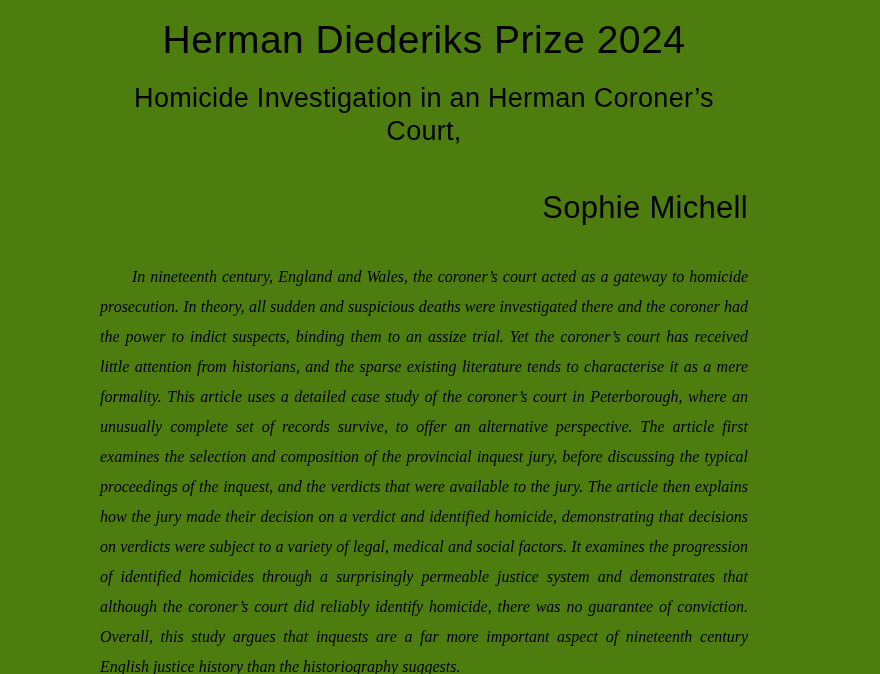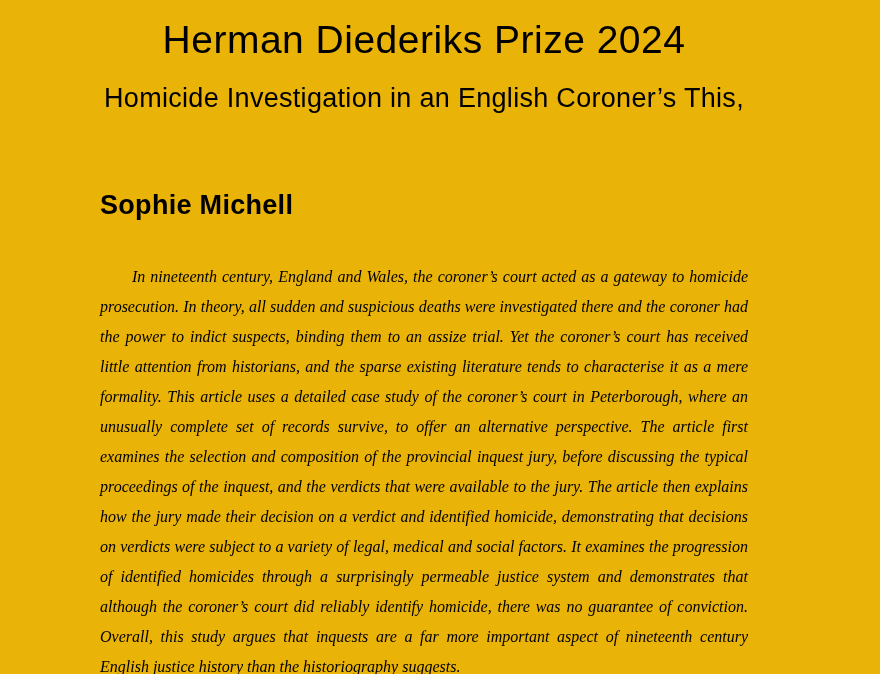--- a/index.html
+++ b/index.html
@@ -15,21 +15,21 @@
     overflow: hidden;
     font-family: "Liberation Sans", sans-serif;
     color: #000000;
   }
 
   .page {
     position: absolute;
     top: 0; left: 0;
     width: 880px;
     height: 674px;
-    background: #eab308;
+    background: #4d7c0f;
   }
 
   .column {
     position: absolute;
     left: 100px;
     width: 648px;
   }
 
   .doc-title {
     top: 18px;
@@ -48,24 +48,24 @@
     font-family: "Liberation Sans", "DejaVu Sans", sans-serif;
     font-weight: 400;
     font-size: 27px;
     line-height: 33px;
     letter-spacing: 0.3px;
     color: #000000;
   }
 
   .doc-author {
     top: 190px;
-    text-align: left;
+    text-align: right;
     font-family: "Liberation Sans", "DejaVu Sans", sans-serif;
-    font-weight: 700;
-    font-size: 27px;
+    font-weight: 400;
+    font-size: 31px;
     letter-spacing: 0.3px;
     color: #000000;
   }
 
   .doc-abstract {
     top: 262px;
     font-family: "Liberation Serif", "DejaVu Serif", serif;
     font-style: italic;
     font-size: 16px;
     line-height: 30px;
@@ -75,20 +75,20 @@
   }
 </style>
 </head>
 <body>
 
 <div class="page">
 
   <h1 class="column doc-title">Herman Diederiks Prize 2024</h1>
 
   <h2 class="column doc-subtitle">
-    <span style="display:block">Homicide Investigation in an English Coroner’s This,</span>
+    <span style="display:block">Homicide Investigation in an Herman Coroner’s Court,</span>
   </h2>
 
   <div class="column doc-author">Sophie Michell</div>
 
   <p class="column doc-abstract">In nineteenth century, England and Wales, the coroner’s court acted as a gateway to homicide prosecution. In theory, all sudden and suspicious deaths were investigated there and the coroner had the power to indict suspects, binding them to an assize trial. Yet the coroner’s court has received little attention from historians, and the sparse existing literature tends to characterise it as a mere formality. This article uses a detailed case study of the coroner’s court in Peterborough, where an unusually complete set of records survive, to offer an alternative perspective. The article first examines the selection and composition of the provincial inquest jury, before discussing the typical proceedings of the inquest, and the verdicts that were available to the jury. The article then explains how the jury made their decision on a verdict and identified homicide, demonstrating that decisions on verdicts were subject to a variety of legal, medical and social factors. It examines the progression of identified homicides through a surprisingly permeable justice system and demonstrates that although the coroner’s court did reliably identify homicide, there was no guarantee of conviction. Overall, this study argues that inquests are a far more important aspect of nineteenth century English justice history than the historiography suggests.</p>
 
 </div>
 
 </body></html>

